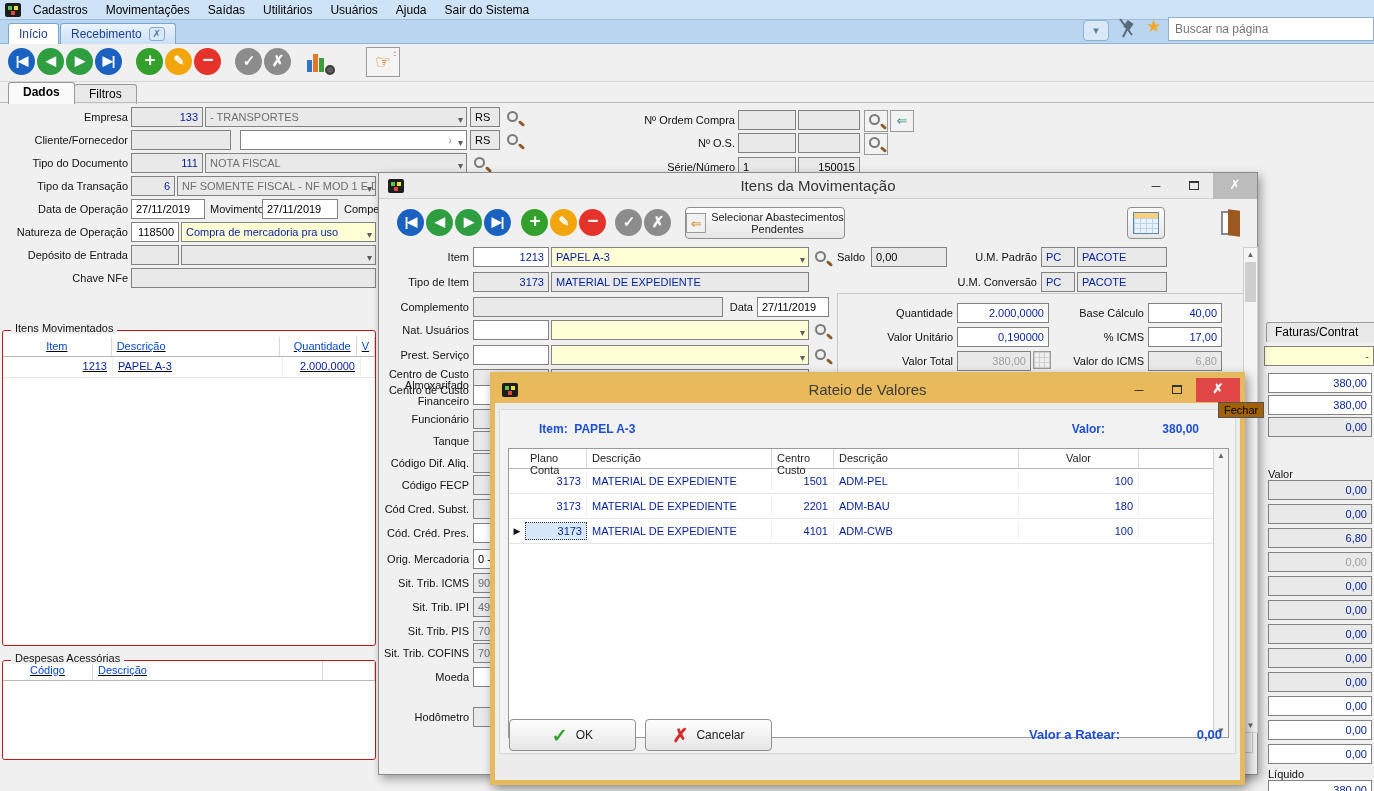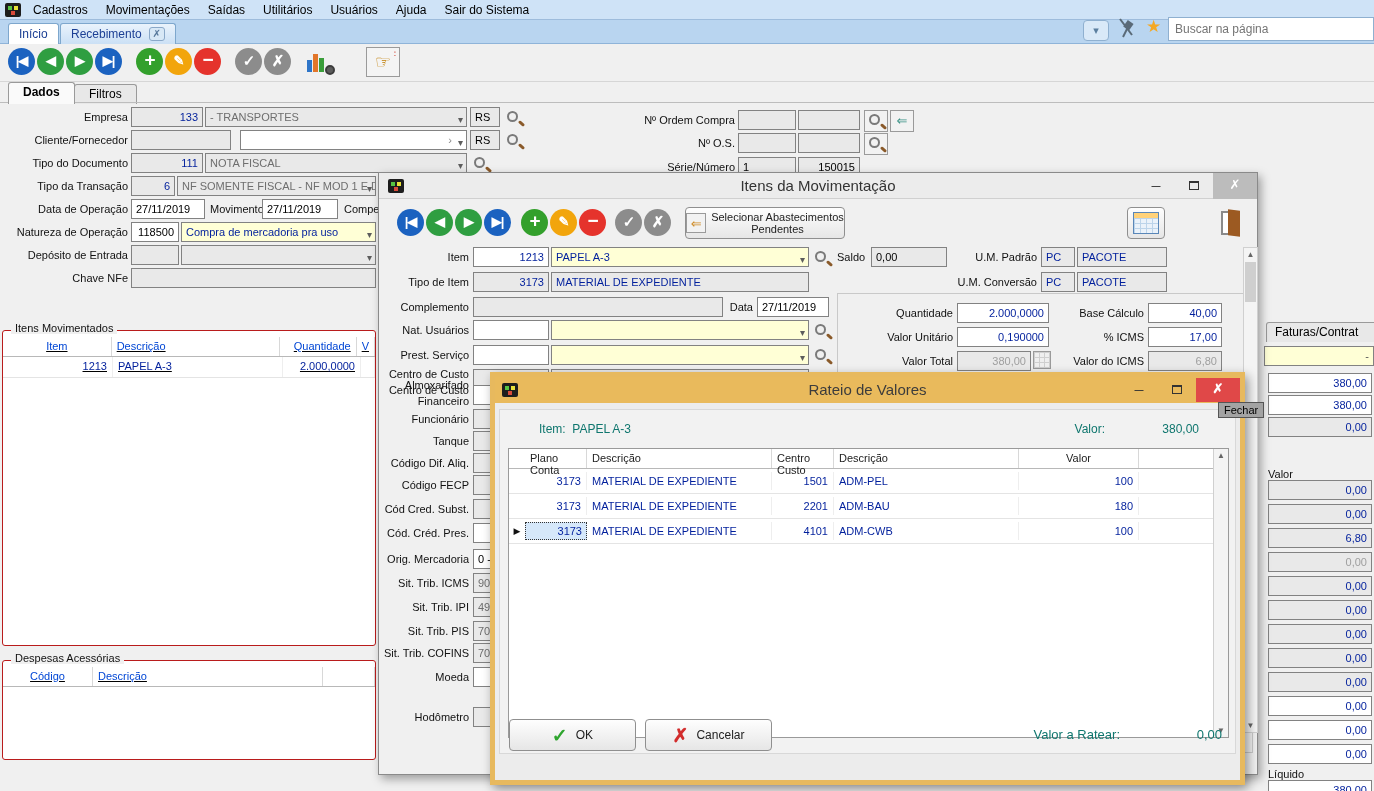--- a/index.html
+++ b/index.html
@@ -90,22 +90,22 @@
       repeating-linear-gradient(90deg,#bcd4ea 0 1px, transparent 1px 6px),
       repeating-linear-gradient(#bcd4ea 0 1px, #eaf2fa 1px 5px); display:inline-block; }
   .calcbtn { position:absolute; width:18px; height:18px; border:1px solid #9a9a9a; background:
       repeating-linear-gradient(90deg,#cfcfcf 0 1px, transparent 1px 5px),
       repeating-linear-gradient(#cfcfcf 0 1px, #efefef 1px 5px); }
 
   .pushbtn { position:absolute; height:32px; border:1px solid #8f8f8f; border-radius:4px; background:linear-gradient(#fefefe,#e6e6e6); display:flex; align-items:center; justify-content:center; gap:8px; font-size:12px; color:#222; }
   .okmark { color:#2fa52f; font-size:19px; font-weight:bold; }
   .xmark { color:#d22c2c; font-size:19px; font-weight:bold; }
 
-  .tooltip { position:absolute; background:#a3a3a3; border:1px solid #555; padding:1px 5px; font-size:11px; z-index:60; }
-  .navyB { color:#0f766e; font-weight:normal;padding-left:25px; }
+  .tooltip { position:absolute; background:#a16207; border:1px solid #555; padding:1px 5px; font-size:11px; z-index:60; }
+  .navyB { color:#1d4ed8; font-weight:bold;padding-left:25px; }
 </style>
 </head>
 <body>
 
 <div class="abs menubar">
   <div class="appicon"></div>
   <div class="mitem">Cadastros</div>
   <div class="mitem">Movimentações</div>
   <div class="mitem">Saídas</div>
   <div class="mitem">Utilitários</div>
@@ -235,21 +235,21 @@
   <div class="trow">
     <div style="width:110px;" class="ralign">1213</div>
     <div style="width:170px;">PAPEL A-3</div>
     <div style="width:78px;" class="ralign">2.000,0000</div>
     <div style="flex:1;"></div>
   </div>
 </div>
 
 <div class="grp" style="left:2px; top:660px; width:374px; height:100px; background:#fff;">
   <div class="gtitle" style="top:-9px;">Despesas Acessórias</div>
-  <div class="tblhead" style="margin-top:6px;">
+  <div class="tblhead" style="margin-top:0;">
     <div style="width:90px; text-align:center;">Código</div>
     <div style="width:230px;">Descrição</div>
     <div style="flex:1;"></div>
   </div>
 </div>
 
 <div class="abs" style="left:1262px; top:318px; width:112px; height:473px;">
   <div class="subtab" style="left:4px; top:4px; padding:0 8px; width:120px; overflow:hidden; white-space:nowrap;">Faturas/Contrat</div>
   <div class="fld y" style="left:2px; top:28px; width:110px;">
       <span style="position:absolute; right:4px; color:#555;">-</span>

